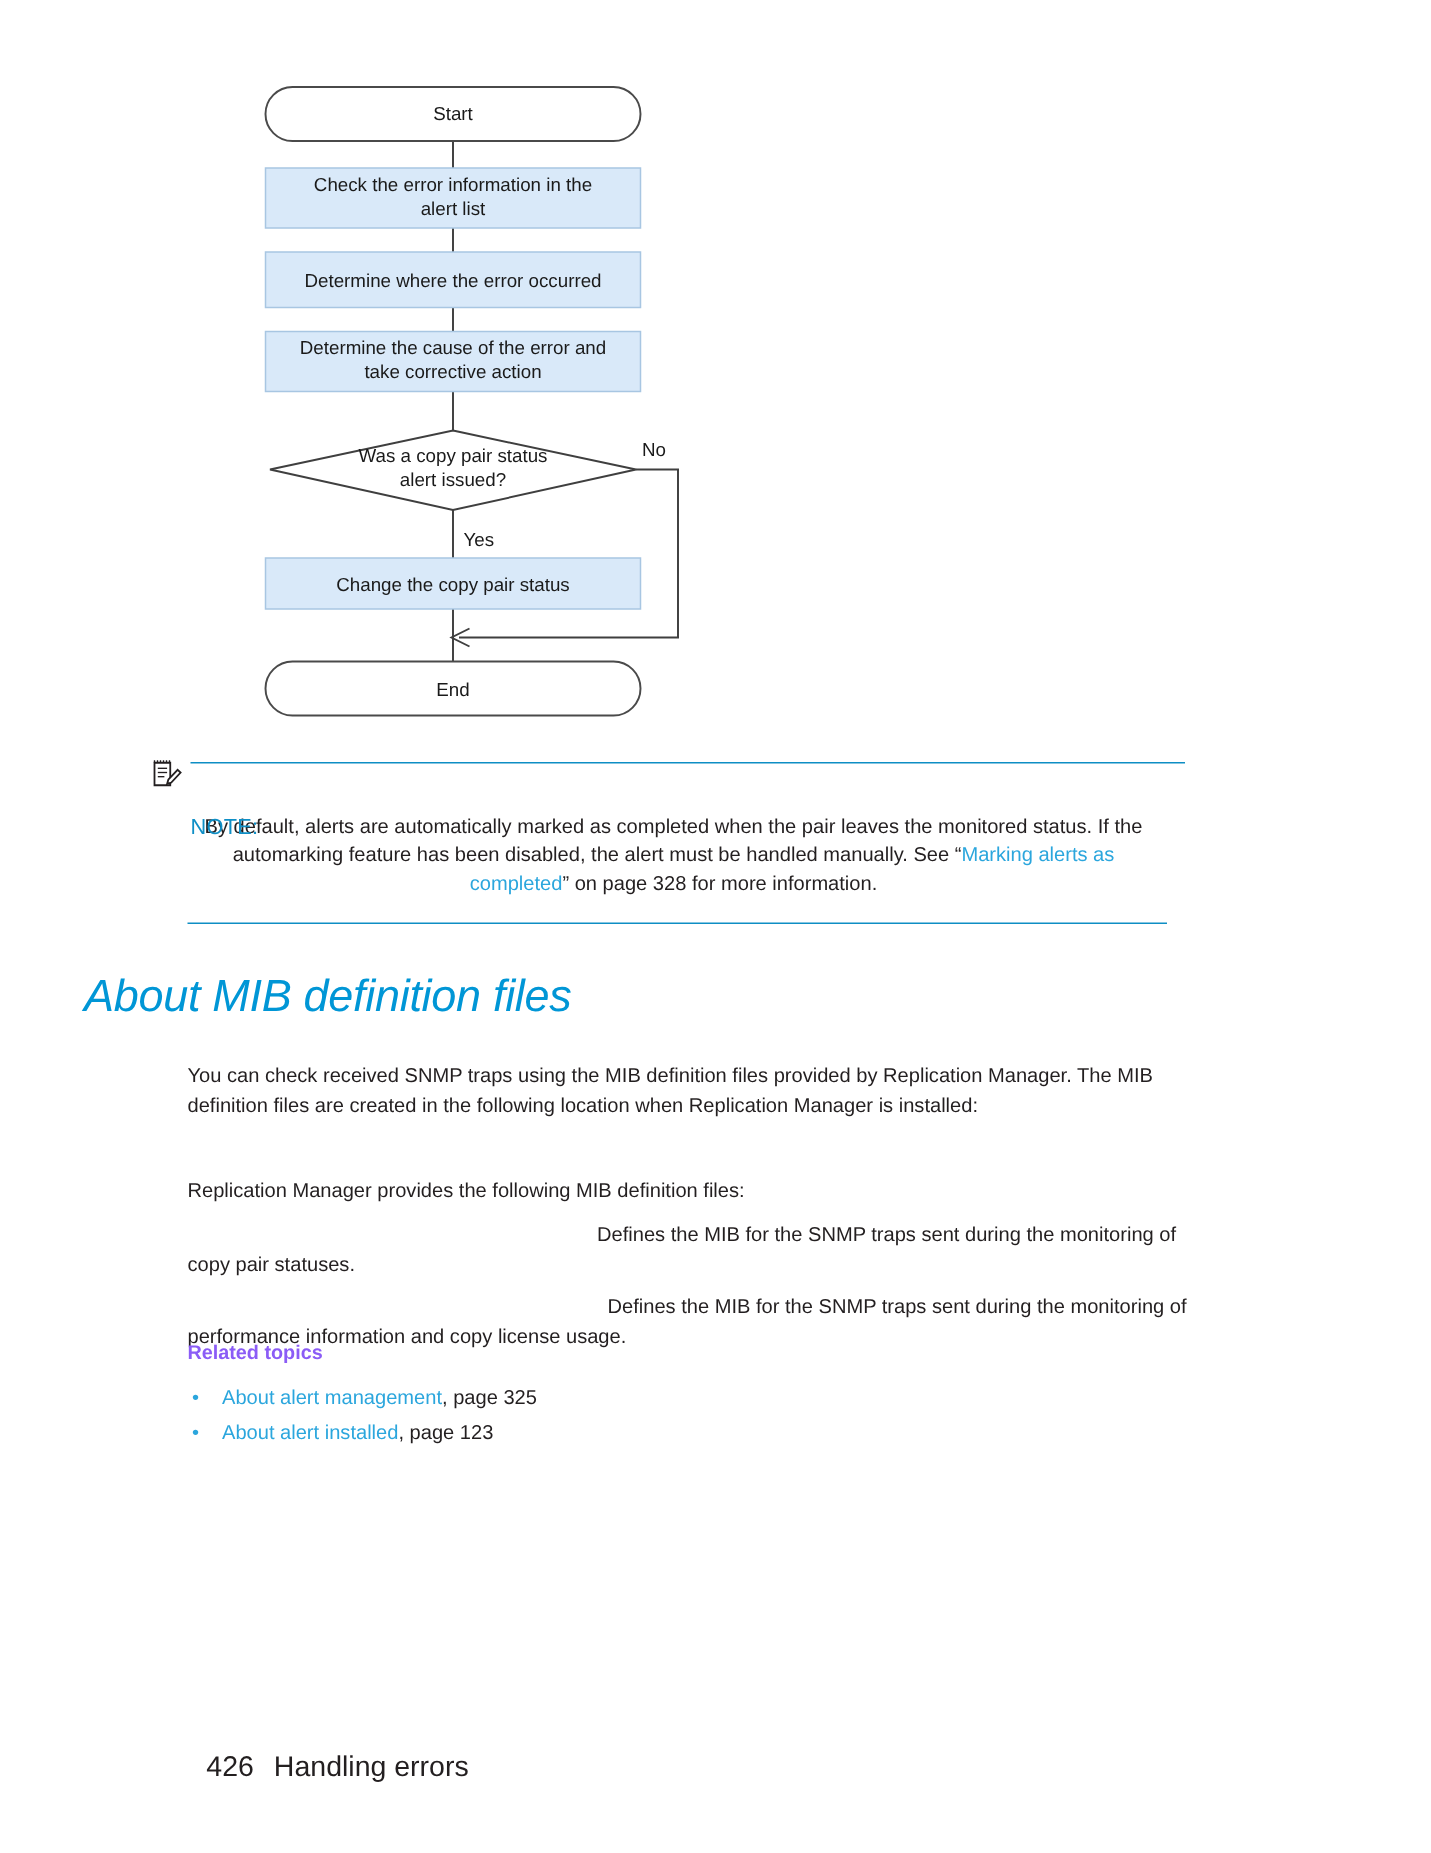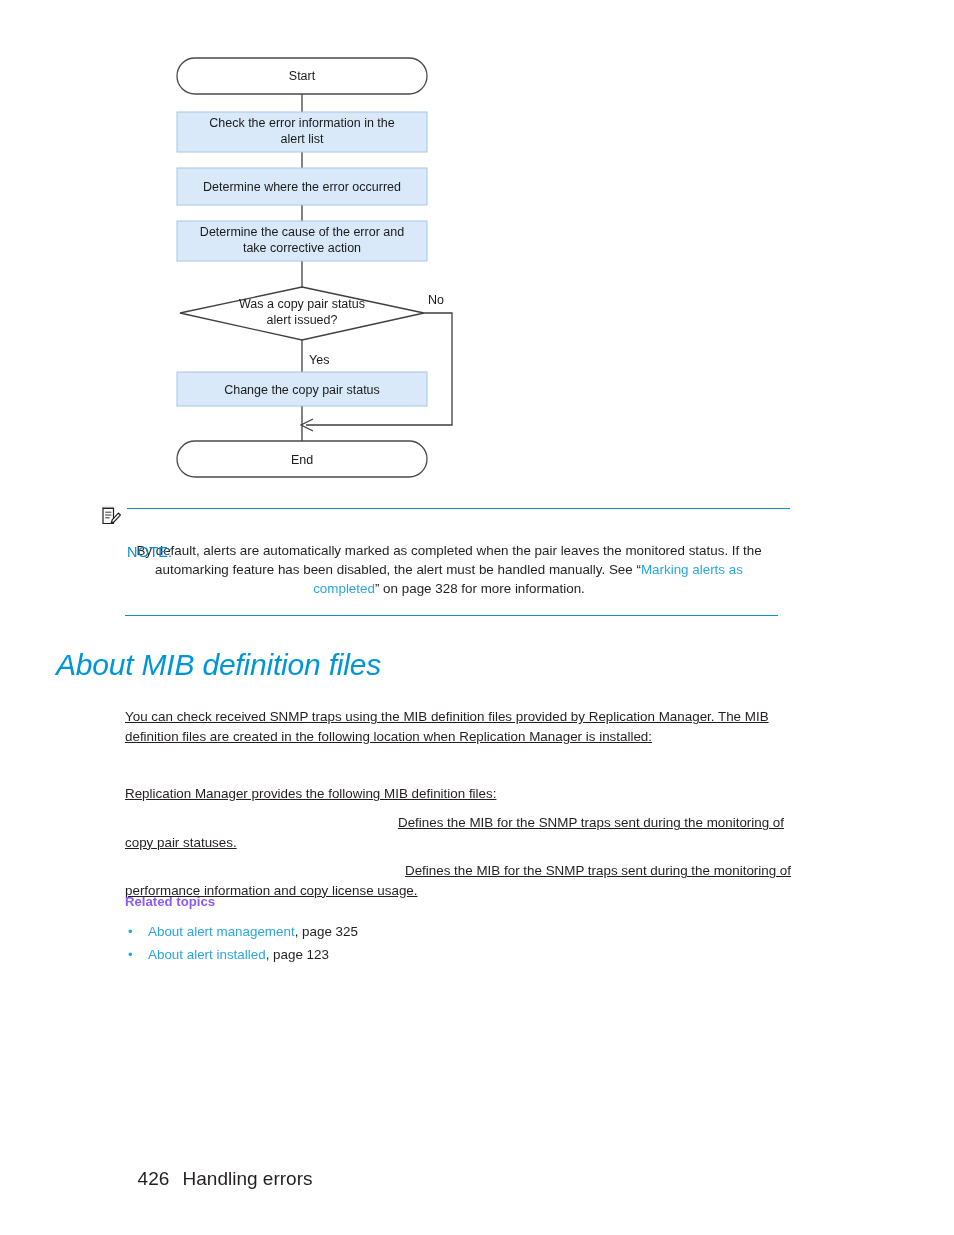--- a/index.html
+++ b/index.html
@@ -108,21 +108,20 @@
   }
 
   
   .body-para {
     position: absolute;
     left: 125px;
     width: 678px;
     font-size: 13.4px;
     line-height: 19.3px;
     color: #231f20;
-    text-decoration: underline;
   }
   #para-intro   { top: 694px; }
   #para-provides{ top: 771px; }
   #para-file1   { top: 800px; }
   #para-file2   { top: 848px; }
 
   
   .mono-gap     { display: inline-block; }
   #gap1         { width: 273px; }
   #gap2         { width: 280px; }

